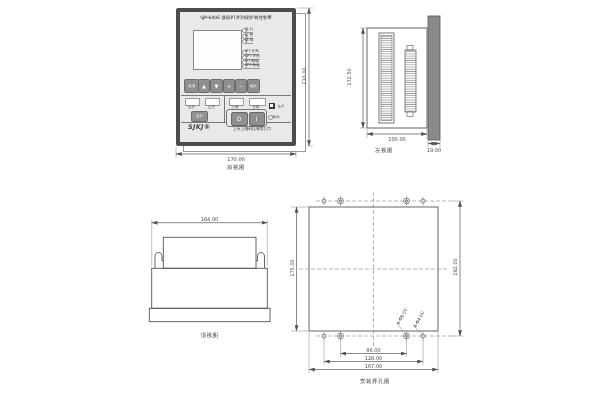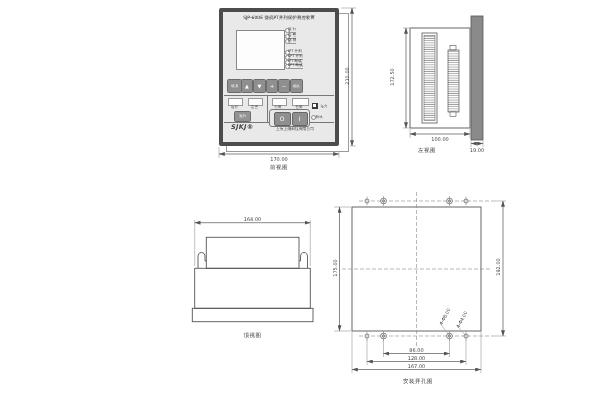--- a/index.html
+++ b/index.html
@@ -1,17 +1,17 @@
 <!DOCTYPE html>
 <html><head>
 <meta charset="utf-8">
 <style>
   html,body{margin:0;padding:0;background:#fff;}
   .canvas{position:relative;width:551px;height:400px;background:#ffffff;overflow:hidden;
-          font-family:"DejaVu Sans",sans-serif;margin-left:43px;}
+          font-family:"DejaVu Sans",sans-serif;}
   .abs{position:absolute;}
   .dimtxt{font-size:5px;color:#444;text-align:center;line-height:1.2;white-space:nowrap;}
   .viewlbl{font-size:5.5px;color:#333;text-align:center;letter-spacing:0.5px;white-space:nowrap;}
   .rot90{transform:rotate(-90deg);transform-origin:center center;}
   .rot62{transform:rotate(-62deg);transform-origin:center center;}
 
   
   .flange{left:183px;top:13px;width:121px;height:137px;border:1px solid #9a9a9a;background:#fff;}
   .case{left:176px;top:8px;width:120px;height:138px;background:#4c4c4c;border-radius:2px;}
   .face{left:180px;top:12px;width:112px;height:130px;background:#e9e9e9;}

